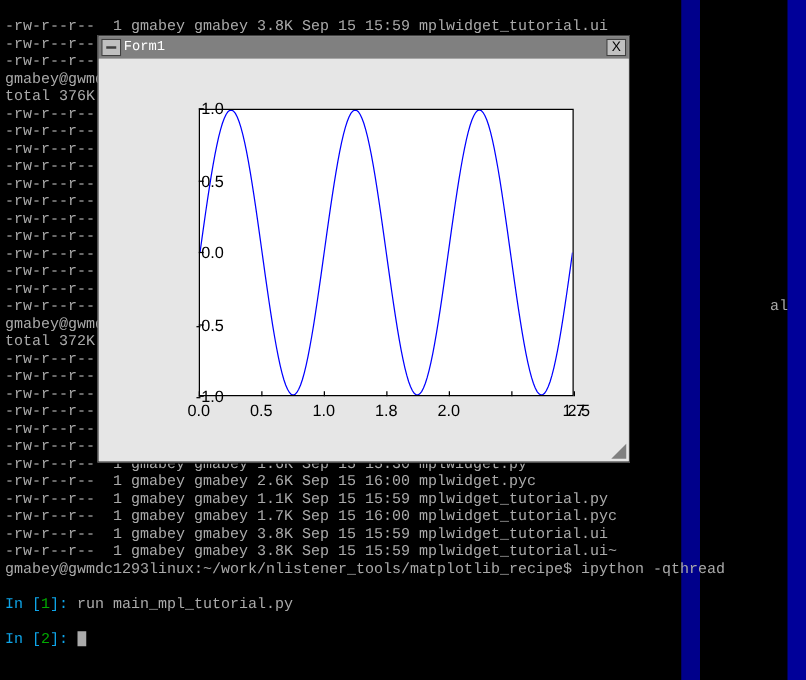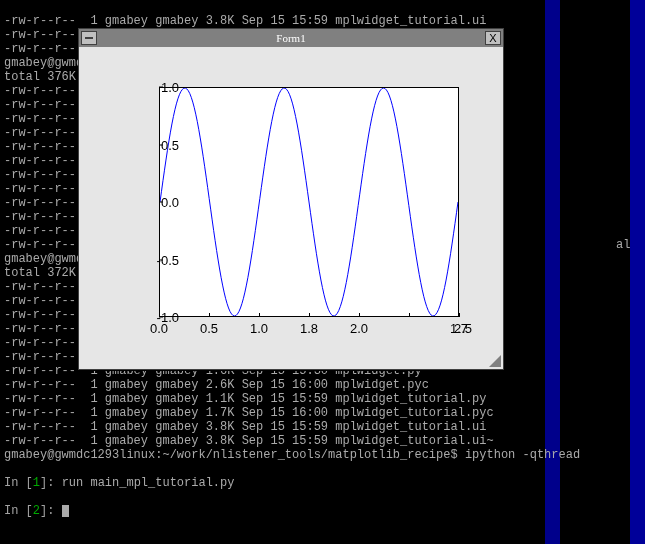--- a/index.html
+++ b/index.html
@@ -19,21 +19,21 @@
   left: 0;
   width: 560px;
   height: 544px;
   padding: 0 4px;
   white-space: pre;
   line-height: 14px;
   background: #000;
   border-right: 15px solid #00008b;
 }
 .term-line { color: #aaa; }
-.green { color: #a3a3a3; }
+.green { color: #0ea5e9; }
 .prompt-num { color: #00aa00; }
 .cursor {
   display: inline-block;
   width: 7px;
   height: 12px;
   background: #aaa;
   vertical-align: middle;
 }
 
 
@@ -67,23 +67,23 @@
   align-items: center;
   justify-content: center;
 }
 .titlebar-left-inner {
   width: 8px;
   height: 2px;
   background: #404040;
 }
 .titlebar-title {
   flex: 1;
-  text-align: center;
+  text-align: left;
   color: #fff;
-  font-family: Liberation Serif, serif;
+  font-family: Liberation Mono, monospace;
 }
 .titlebar-close {
   width: 16px;
   height: 14px;
   background: #c0c0c0;
   border: 1px solid #404040;
   margin: 1px 2px;
   display: flex;
   align-items: center;
   justify-content: center;

